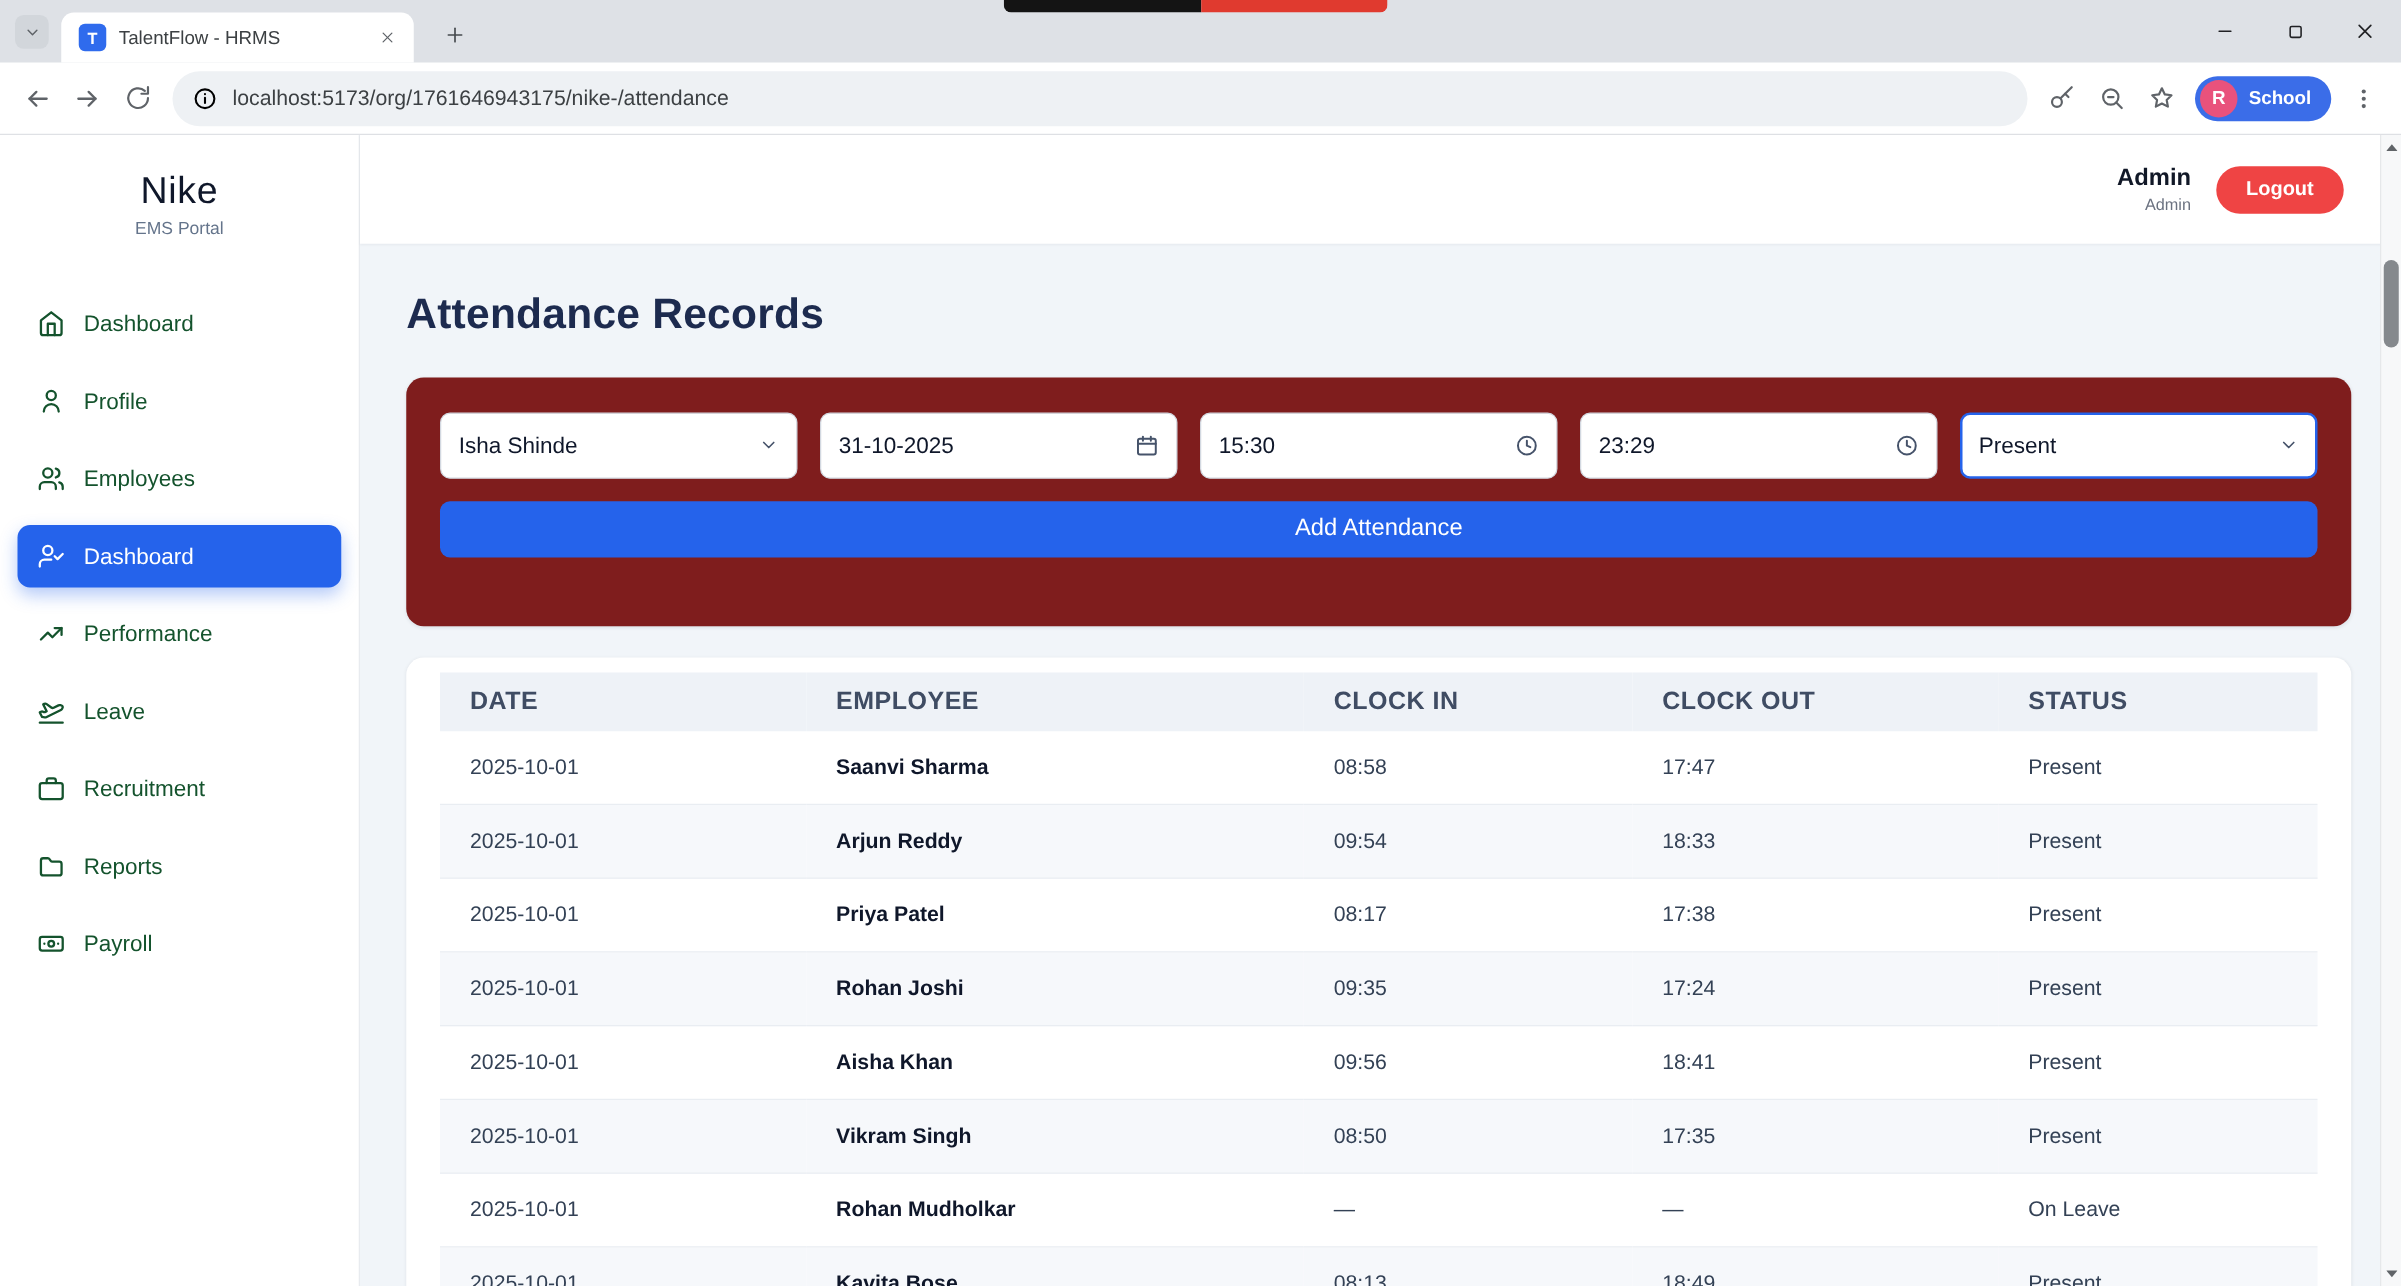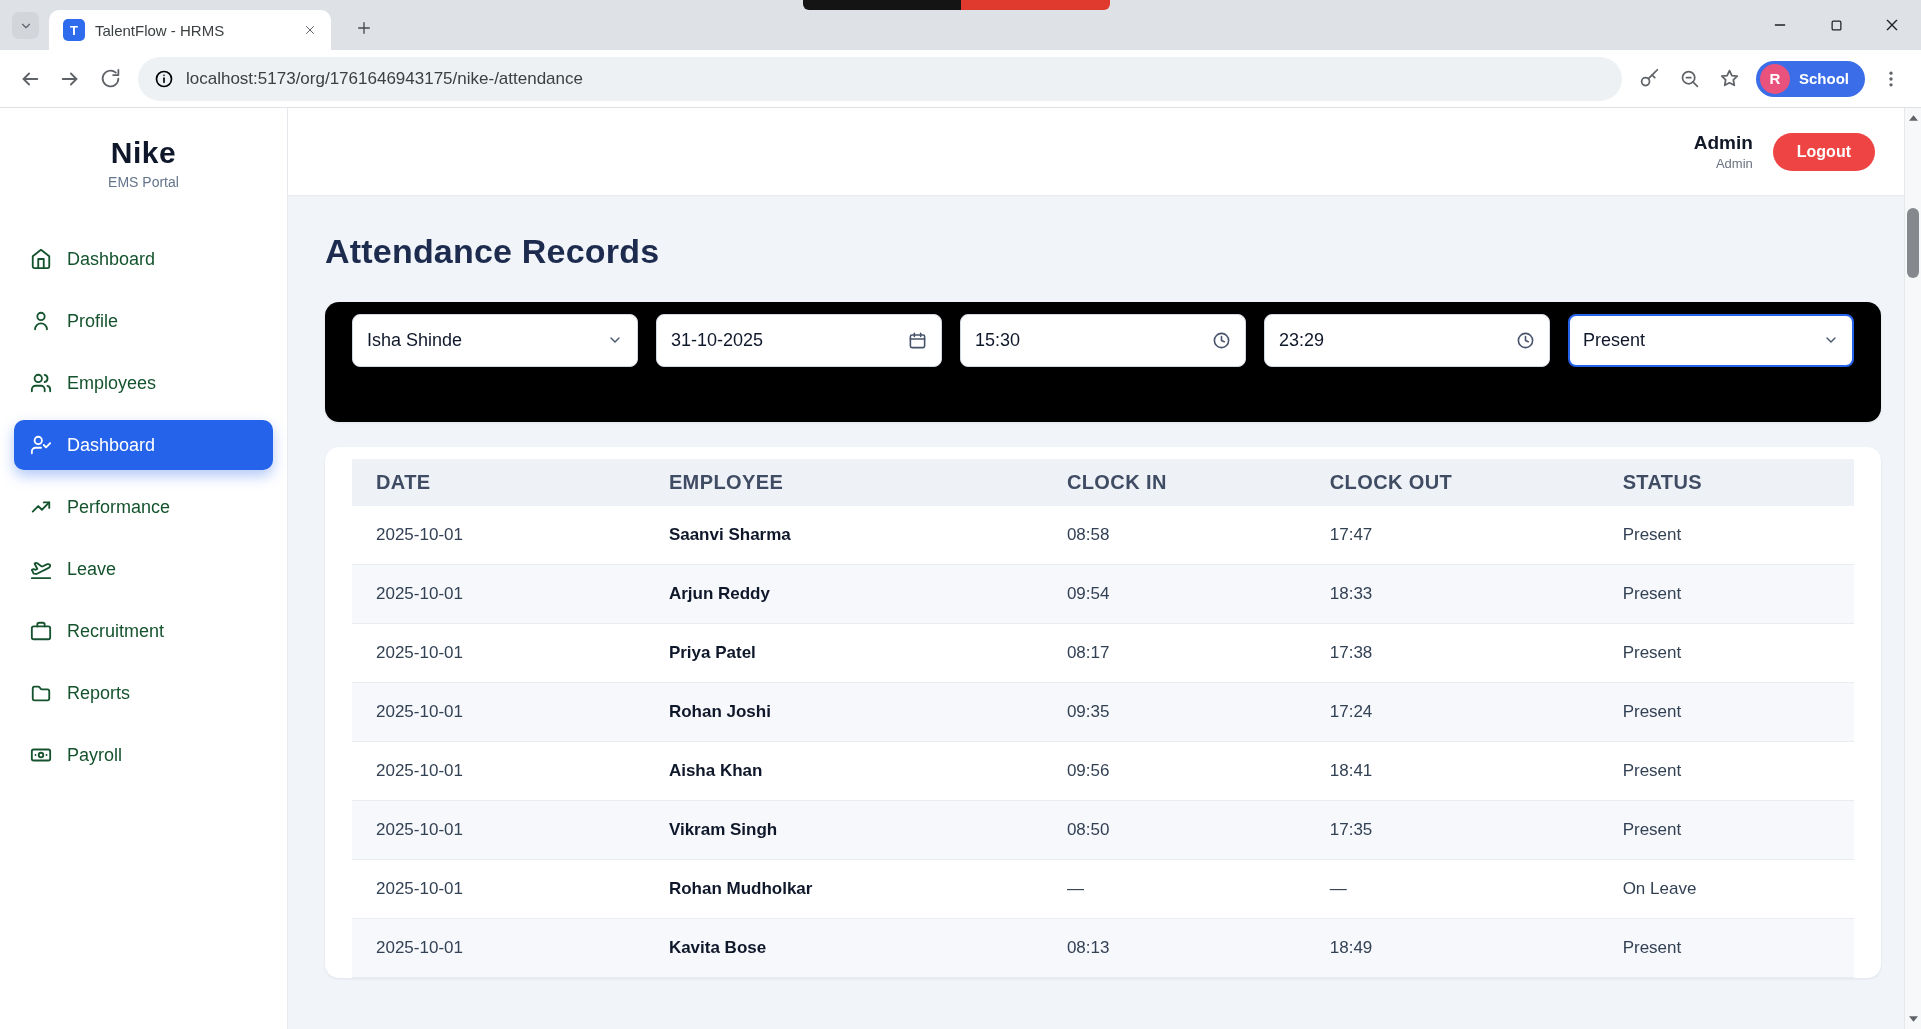--- a/index.html
+++ b/index.html
@@ -26,37 +26,37 @@
   .urlbar { flex:1; height:44px; background:#eef1f4; border-radius:22px; display:flex; align-items:center; padding:0 16px; margin:0 8px; min-width:0; }
   .url-text { margin-left:12px; font-size:17px; color:#3c4043; white-space:nowrap; overflow:hidden; }
   .profile-chip { display:flex; align-items:center; gap:9px; background:#3b6de8; border-radius:999px; padding:3px 16px 3px 4px; margin:0 6px; }
   .profile-avatar { width:30px; height:30px; border-radius:50%; background:#e9527c; color:#fff; font-size:15px; font-weight:700; display:flex; align-items:center; justify-content:center; }
   .profile-label { color:#fff; font-size:15px; font-weight:600; }
 
   
   .app { display:flex; height:921px; background:#f1f5f9; }
   .sidebar { width:288px; background:#fff; border-right:1px solid #e8ebef; padding-top:28px; flex:0 0 auto; }
   .logo { text-align:center; margin-bottom:44px; }
-  .logo-name { font-size:30px; font-weight:700; color:#0f172a; letter-spacing:.5px; }
+  .logo-name { font-size:30px; font-weight:400; color:#0f172a; letter-spacing:.5px; }
   .logo-sub { font-size:14px; color:#64748b; margin-top:4px; }
   .nav { padding:0 14px; }
   .nav-item { display:flex; align-items:center; gap:15px; height:50px; padding:0 16px; border-radius:10px; margin-bottom:12px; color:#14532d; font-size:18px; font-weight:500; }
   .nav-item.active { background:#2563eb; color:#fff; box-shadow:0 6px 14px rgba(37,99,235,.35); }
 
   .main { flex:1; display:flex; flex-direction:column; min-width:0; }
   .app-header { height:87px; background:#fff; box-shadow:0 1px 2px rgba(15,23,42,.05); display:flex; align-items:center; justify-content:flex-end; gap:20px; padding:0 46px; flex:0 0 auto; }
   .user-block { text-align:right; }
   .user-name { font-size:19px; font-weight:700; color:#111827; }
   .user-role { font-size:13px; color:#6b7280; margin-top:2px; }
   .logout-btn { background:#ef4444; color:#fff; border:none; border-radius:999px; padding:10px 24px; font-size:16px; font-weight:700; font-family:inherit; }
 
   .content { flex:1; padding:30px 40px 0 37px; overflow:hidden; }
   .page-title { font-size:34px; font-weight:800; color:#1d2b4f; letter-spacing:.2px; margin:6px 0 30px; line-height:1.2; }
 
-  .form-card { background:#000000; border-radius:14px; padding:12px 27px 55px; box-shadow:0 1px 3px rgba(15,23,42,.08); }
+  .form-card { background:#7f1d1d; border-radius:14px; padding:28px 27px 55px; box-shadow:0 1px 3px rgba(15,23,42,.08); }
   .controls { display:flex; gap:18px; }
   .control { flex:1; height:53px; border:1px solid #d2d8e0; border-radius:8px; background:#fff; display:flex; align-items:center; justify-content:space-between; padding:0 14px; font-size:18px; color:#0f172a; }
   .control.focused { border:2px solid #2563eb; padding:0 13px; }
   .control .cicon { color:#46536a; }
   .submit-btn { margin-top:18px; width:100%; height:45px; background:#2563eb; color:#fff; border:none; border-radius:8px; font-size:19px; font-weight:500; font-family:inherit; }
 
   .table-card { background:#fff; border-radius:14px; margin-top:25px; padding:12px 27px 0; box-shadow:0 1px 3px rgba(15,23,42,.08); }
   table { width:100%; border-collapse:collapse; }
   thead th { background:#eef2f7; text-align:left; font-size:20px; font-weight:700; color:#3f4c63; letter-spacing:.4px; padding:12px 24px; }
   tbody td { height:59px; padding:0 24px; font-size:17px; color:#334155; border-bottom:1px solid #e9edf2; }
@@ -332,20 +332,21 @@
           </div>
           <div class="control focused">
             <span>Present</span>
             <span class="cicon">
                 <svg class="ic" width="16" height="16" viewBox="0 0 24 24">
                   <polyline points="6 9 12 15 18 9"></polyline>
                 </svg>
               </span>
           </div>
         </div>
+        <button class="submit-btn">Add Attendance</button>
       </div>
 
       <div class="table-card">
         <table>
           <colgroup>
               <col style="width:19.5%">
               <col style="width:26.5%">
               <col style="width:17.5%">
               <col style="width:19.5%">
               <col style="width:17%">

